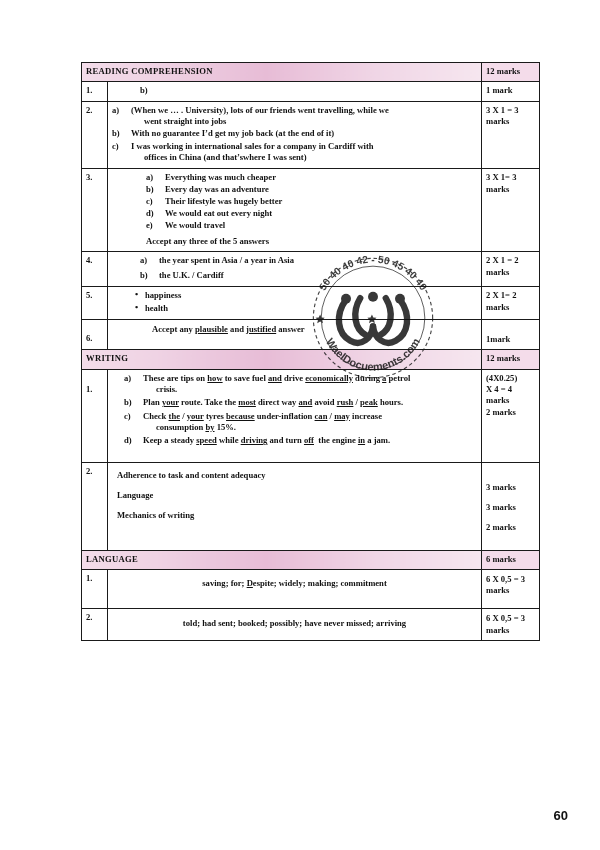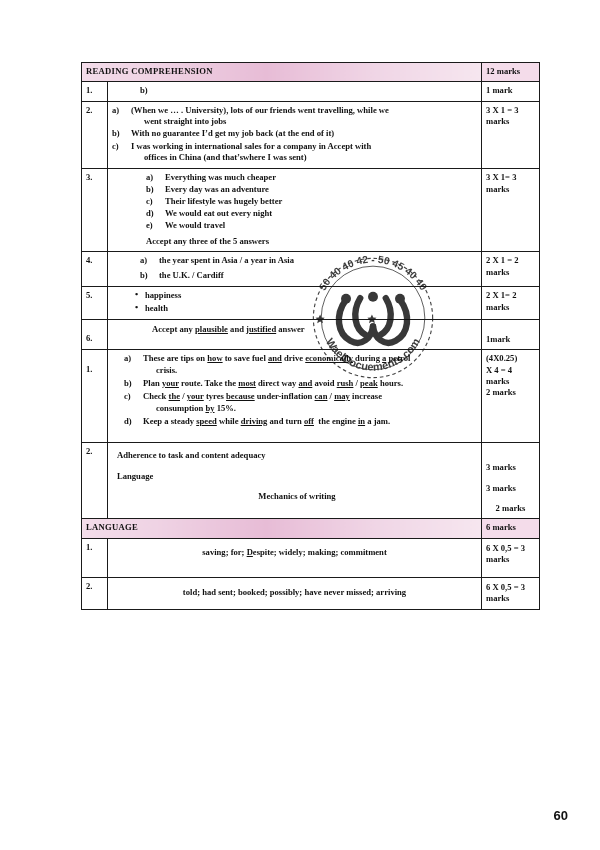--- a/index.html
+++ b/index.html
@@ -136,21 +136,21 @@
     position: absolute;
     left: 1px;
     top: -1px;
     font-size: 9px;
   }
 
   u.h { text-decoration: underline; font-weight: bold; }
   b.strong { font-weight: bold; }
 
   .spaced-line { margin-bottom: 9px; }
-  .spaced-line:last-child { margin-bottom: 0; text-align: center; }
+  .spaced-line:last-child { margin-bottom: 12px; }
 
   
   .stamp {
     position: absolute;
     left: 302px;
     top: 247px;
     width: 142px;
     height: 142px;
     opacity: .82;
     pointer-events: none;
@@ -201,21 +201,21 @@
               <span class="mk">a)</span>
               <span>(When we … . University), lots of our friends went travelling, while we</span>
               <div class="lead2" style="padding-left:13px">went straight into jobs</div>
             </li>
             <li>
               <span class="mk">b)</span>
               <span>With no guarantee I’d get my job back (at the end of it)</span>
             </li>
             <li>
               <span class="mk">c)</span>
-              <span>I was working in international sales for a company in Accept with</span>
+              <span>I was working in international sales for a company in Cardiff with</span>
               <div class="lead2" style="padding-left:13px">offices in China (and that’swhere I was sent)</div>
             </li>
           </ol>
         </td>
         <td class="scale-cell">
           <div>3 X 1 = 3</div>
           <div>marks</div>
         </td>
       </tr>
 
@@ -289,20 +289,24 @@
       <tr>
         <td class="num-cell low">6.</td>
         <td class="body-cell" style="padding-top:4px;padding-bottom:2px">
           <div class="lead3" style="padding-left:40px">
             <span>Accept any </span><u class="h">plausible</u><span> and </span><u class="h">justified</u><span> answer</span>
           </div>
         </td>
         <td class="scale-cell" style="padding-top:14px">1mark</td>
       </tr>
 
+      <tr>
+        <td colspan="2" class="band-title">WRITING</td>
+        <td class="band-scale">12 marks</td>
+      </tr>
 
       <tr>
         <td class="num-cell" style="padding-top:14px">1.</td>
         <td class="body-cell" style="padding-bottom:14px">
           <ol class="alpha" style="padding-left:12px">
             <li style="margin-bottom:2px">
               <span class="mk">a)</span>
               <span><span>These are tips on </span><u class="h">how</u><span> to save fuel </span><u class="h">and</u><span> drive </span><u class="h">economically</u><span> during </span><u class="h">a</u><span> petrol</span></span>
               <div style="padding-left:13px">crisis.</div>
             </li>

